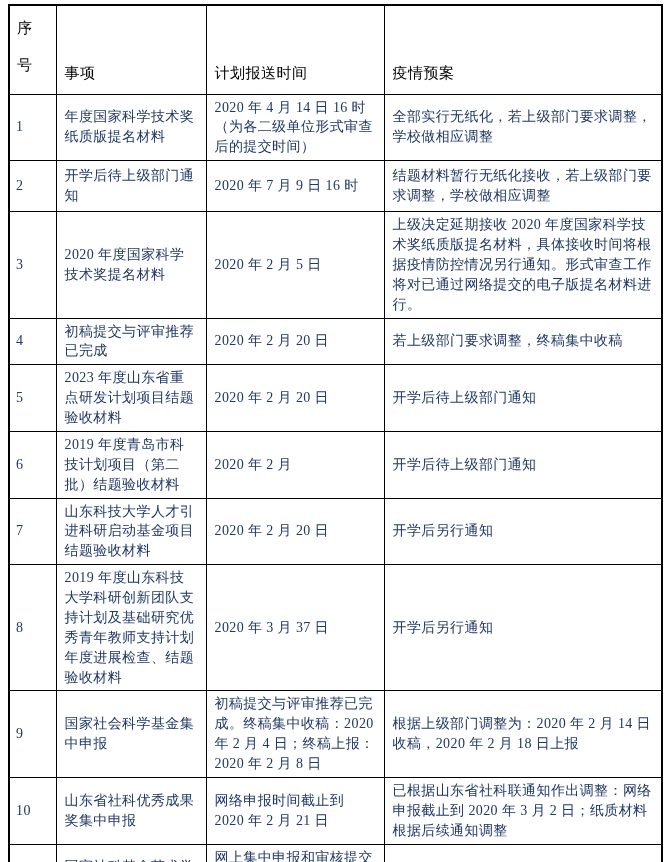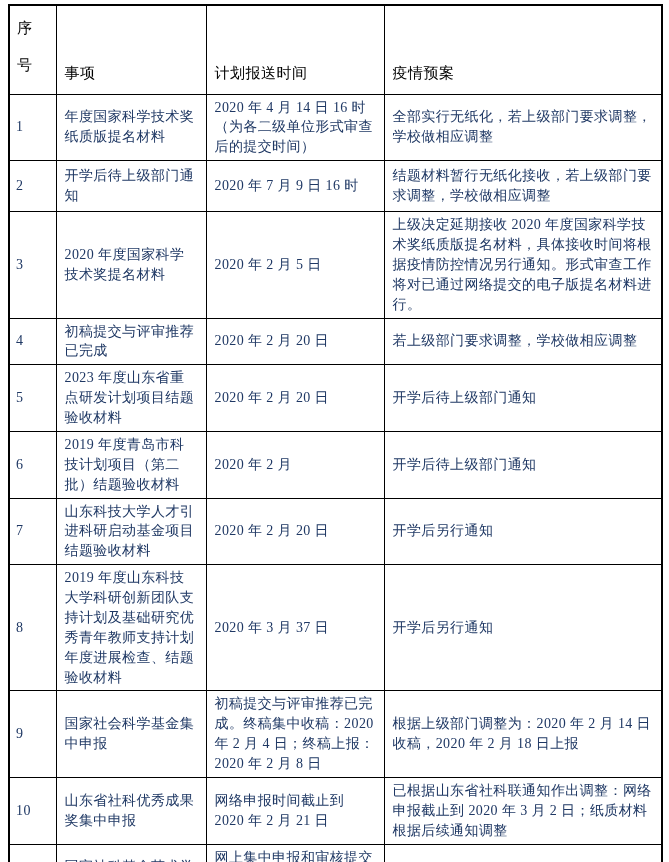--- a/index.html
+++ b/index.html
@@ -88,21 +88,21 @@
     <tr style="height:100px">
       <td class="c-no">3</td>
       <td>2020 年度国家科学技术奖提名材料</td>
       <td>2020 年 2 月 5 日</td>
       <td>上级决定延期接收 2020 年度国家科学技术奖纸质版提名材料，具体接收时间将根据疫情防控情况另行通知。形式审查工作将对已通过网络提交的电子版提名材料进行。</td>
     </tr>
     <tr style="height:45px">
       <td class="c-no">4</td>
       <td>初稿提交与评审推荐已完成</td>
       <td>2020 年 2 月 20 日</td>
-      <td>若上级部门要求调整，学校做相应调整</td>
+      <td>若上级部门要求调整，终稿集中收稿</td>
     </tr>
     <tr style="height:60px">
       <td class="c-no">5</td>
       <td>2023 年度山东省重点研发计划项目结题验收材料</td>
       <td>2020 年 2 月 20 日</td>
       <td>开学后待上级部门通知</td>
     </tr>
     <tr style="height:64px">
       <td class="c-no">6</td>
       <td>2019 年度青岛市科技计划项目（第二批）结题验收材料</td>

